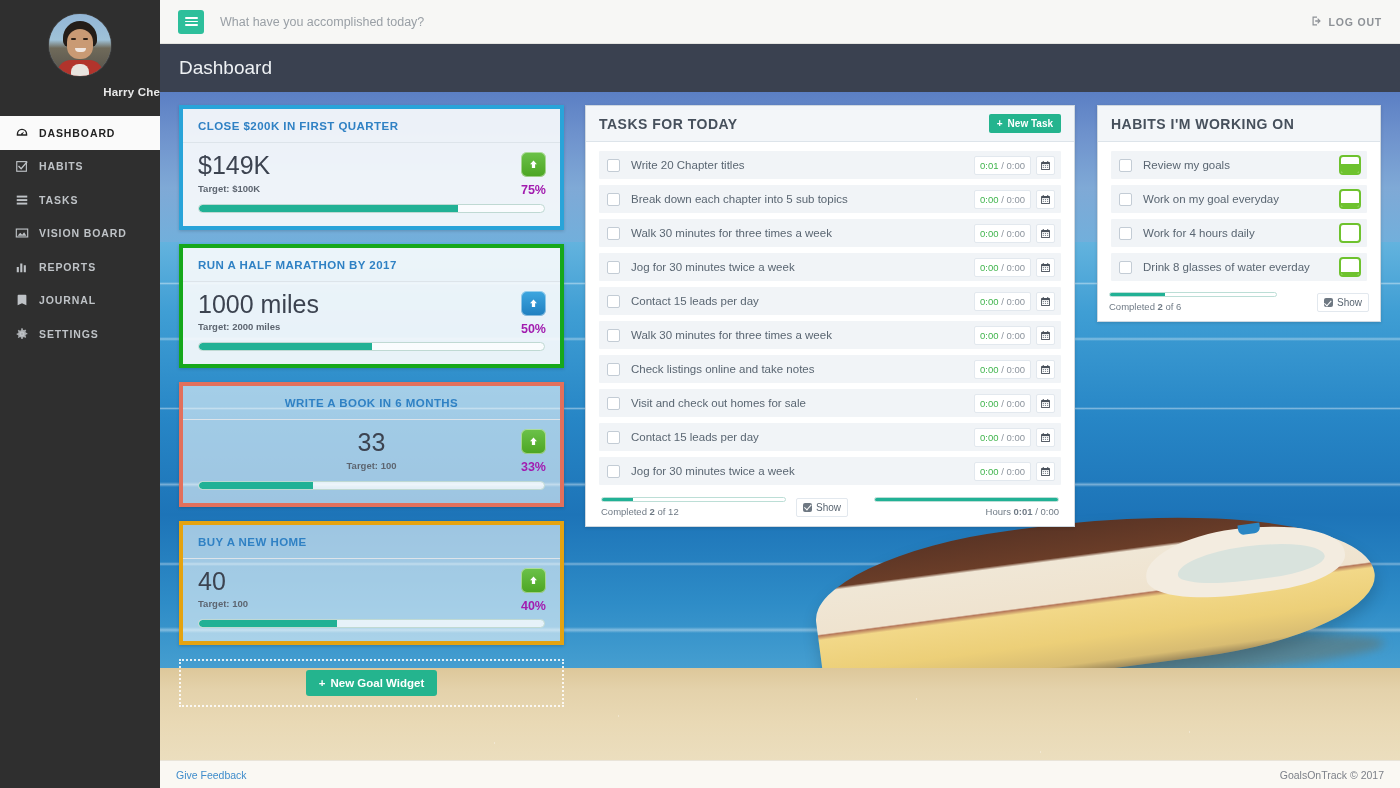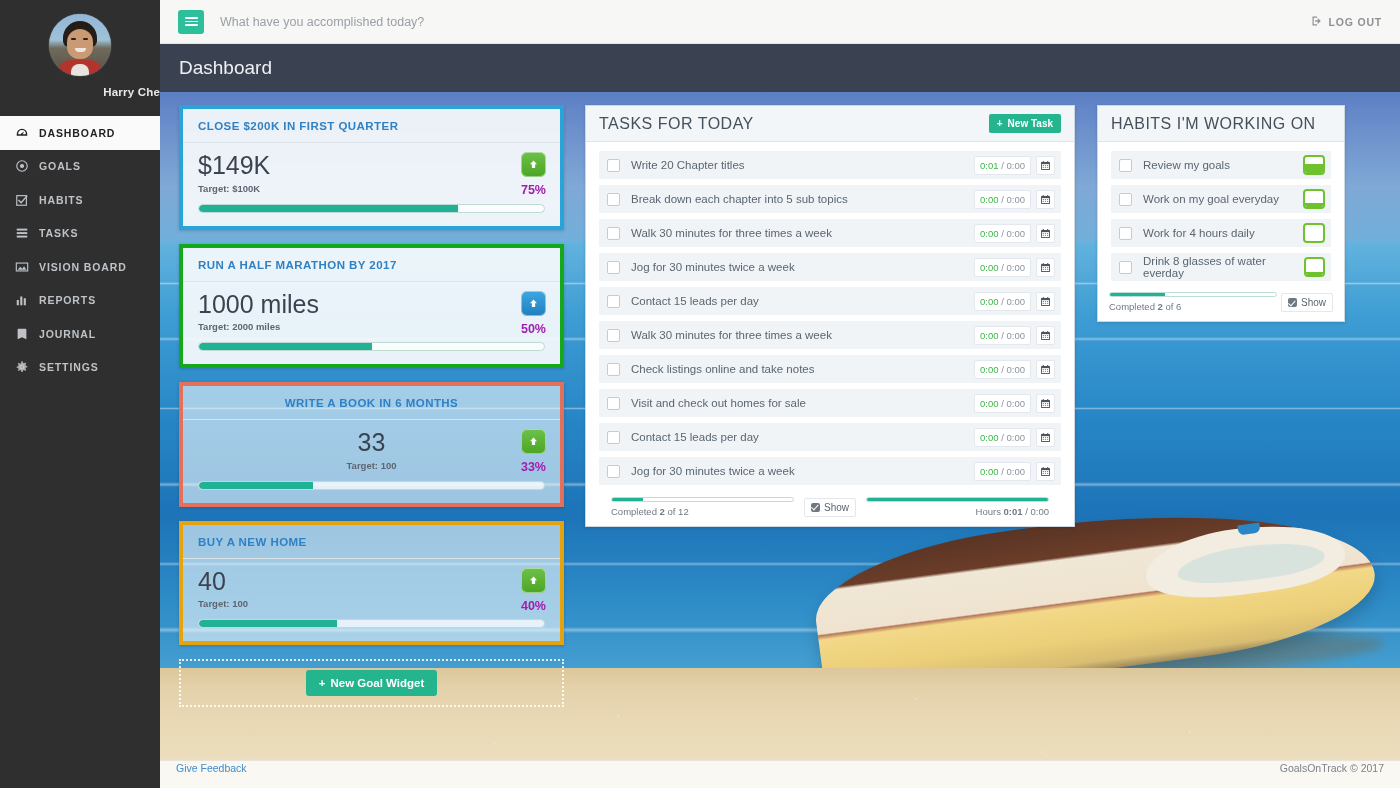--- a/index.html
+++ b/index.html
@@ -183,21 +183,21 @@
   
   .panel {
     background:#fff; border: 1px solid #cfd8e0;
     box-shadow: 0 1px 3px rgba(0,0,0,.15);
   }
   .panel-head {
     height: 36px; background:#f3f6f9; border-bottom:1px solid #dde4ea;
     display:flex; align-items:center; padding: 0 13px;
   }
   .panel-head .h {
-    font-size: 16px; font-weight: normal; color:#46505c; letter-spacing:.5px;
+    font-size: 14px; font-weight: bold; color:#46505c; letter-spacing:.5px;
   }
   .panel-head .btn-green { margin-left:auto; padding: 4px 8px; font-size:10px; border-radius:2px; }
   .panel-body { padding: 9px 13px 0; }
 
   .row {
     display:flex; align-items:center; height: 28px; margin-bottom: 6px;
     background: rgba(232,237,242,.62); padding: 0 6px 0 8px; border-radius: 1px;
   }
   .row .cb {
     width:13px; height:13px; border:1px solid #c3ccd5; background:#fff; border-radius:2px; flex:none;
@@ -209,51 +209,51 @@
     font-size: 9.5px; padding: 3px 5px; color:#8c949d; white-space:nowrap;
   }
   .row .time b { color:#41b54e; font-weight: normal; }
   .row .cal {
     margin-left: 5px; width: 19px; height: 19px; background:#fff; border:1px solid #e2e8ee;
     border-radius:2px; display:flex; align-items:center; justify-content:center; cursor:pointer;
   }
 
   
   #tasks-panel { position:absolute; left:425px; top:13px; width:490px; }
-  #tasks-foot { display:flex; align-items:center; padding: 6px 25px 9px; gap: 10px; }
+  #tasks-foot { display:flex; align-items:center; padding: 6px 15px 9px; gap: 10px; }
   .mini-bar { height:5px; border-radius:3px; background:#fff; border:1px solid #bcded6; overflow:hidden; }
   .mini-bar .fill { height:100%; background:#21b195; }
   .foot-lbl { font-size: 9.5px; color:#6f7a85; margin-top: 4px; white-space:nowrap; }
   .show-chip {
     display:inline-flex; align-items:center; gap:4px; background:#fff; border:1px solid #e2e8ee;
     border-radius:2px; padding: 3px 6px; font-size:10px; color:#5a6672; cursor:pointer;
   }
   .show-chip .tick {
     width:9px; height:9px; background:#6e7882; border-radius:2px; position:relative;
   }
   .show-chip .tick:after {
     content:""; position:absolute; left:2.5px; top:.5px; width:3px; height:5.5px;
     border:solid #fff; border-width: 0 1.4px 1.4px 0; transform: rotate(42deg);
   }
 
   
-  #habits-panel { position:absolute; left:937px; top:13px; width:248px; }
+  #habits-panel { position:absolute; left:937px; top:13px; width:284px; }
   .hrow .box {
     margin-left:auto; width: 22px; height: 20px; border: 2px solid #6ec22e;
     border-radius:4px; background:#fff; overflow:hidden; position:relative; cursor:pointer;
   }
   .hrow .box .f { position:absolute; left:0; bottom:0; width:100%; background:#6ec22e; }
   #habits-foot { display:flex; align-items:flex-end; padding: 5px 11px 9px; }
   #habits-foot .left { flex: 1; }
 
   
   #footer {
     position:absolute; left:0; bottom:0; width:1240px; height:28px;
     background:#faf8f3; border-top:1px solid #e9e4d9;
-    display:flex; padding: 1px 16px;
+    display:flex; align-items:center; padding: 1px 16px;
   }
   #footer .fb { color:#3f8ccb; font-size:10.5px; cursor:pointer; }
   #footer .cr { margin-left:auto; color:#7d8189; font-size:10.5px; }
 </style>
 </head>
 <body>
 
 <div id="app">
 
   <div id="sidebar">
@@ -276,29 +276,20 @@
         <span class="nav-ico">
             <svg width="14" height="14" viewBox="0 0 16 16">
               <path fill="currentColor" d="M8 3a6 6 0 0 0-6 6v2h12V9a6 6 0 0 0-6-6zm0 1.6A4.4 4.4 0 0 1 12.4 9v.4H3.6V9A4.4 4.4 0 0 1 8 4.6zm2.6 1.7L7.6 8.2a.9.9 0 1 0 .9 1.4l2.1-3.3z"></path>
             </svg>
           </span>
         <span>DASHBOARD</span>
       </div>
       <div class="nav-item">
         <span class="nav-ico">
             <svg width="14" height="14" viewBox="0 0 16 16">
-              <circle cx="8" cy="8" r="6" fill="none" stroke="currentColor" stroke-width="1.3"></circle>
-              <circle cx="8" cy="8" r="2.4" fill="currentColor"></circle>
-            </svg>
-          </span>
-        <span>GOALS</span>
-      </div>
-      <div class="nav-item">
-        <span class="nav-ico">
-            <svg width="14" height="14" viewBox="0 0 16 16">
               <rect x="2" y="3" width="11" height="11" fill="none" stroke="currentColor" stroke-width="1.3"></rect>
               <path d="M4 8l3 3 7-8" fill="none" stroke="currentColor" stroke-width="1.6"></path>
             </svg>
           </span>
         <span>HABITS</span>
       </div>
       <div class="nav-item">
         <span class="nav-ico">
             <svg width="14" height="14" viewBox="0 0 16 16">
               <rect x="2" y="3" width="12" height="2.2" fill="currentColor"></rect>

